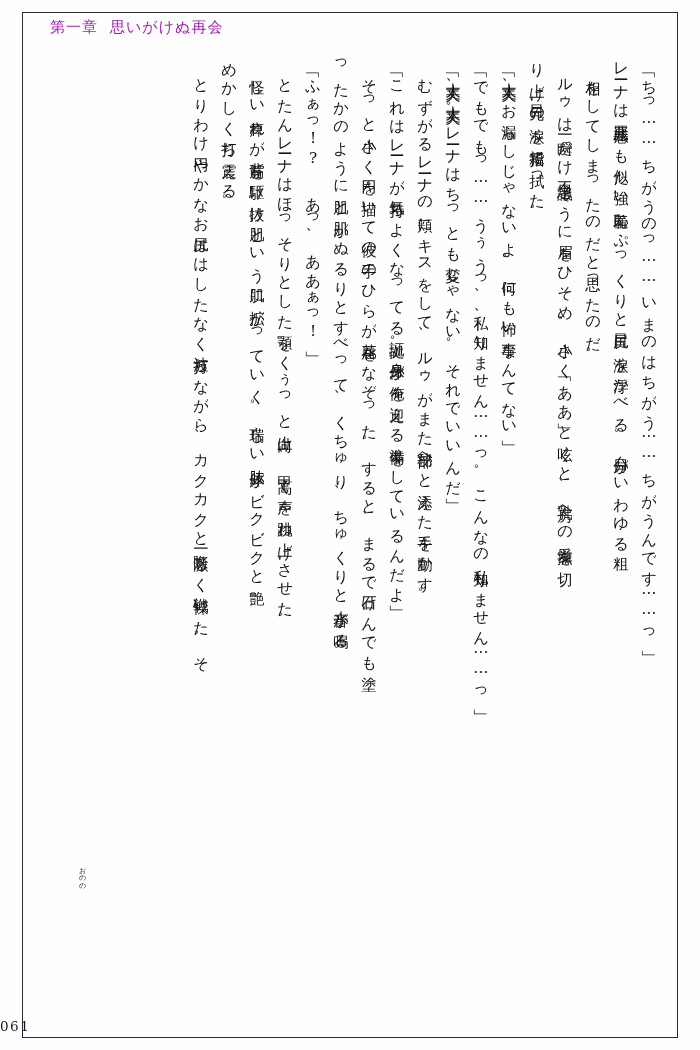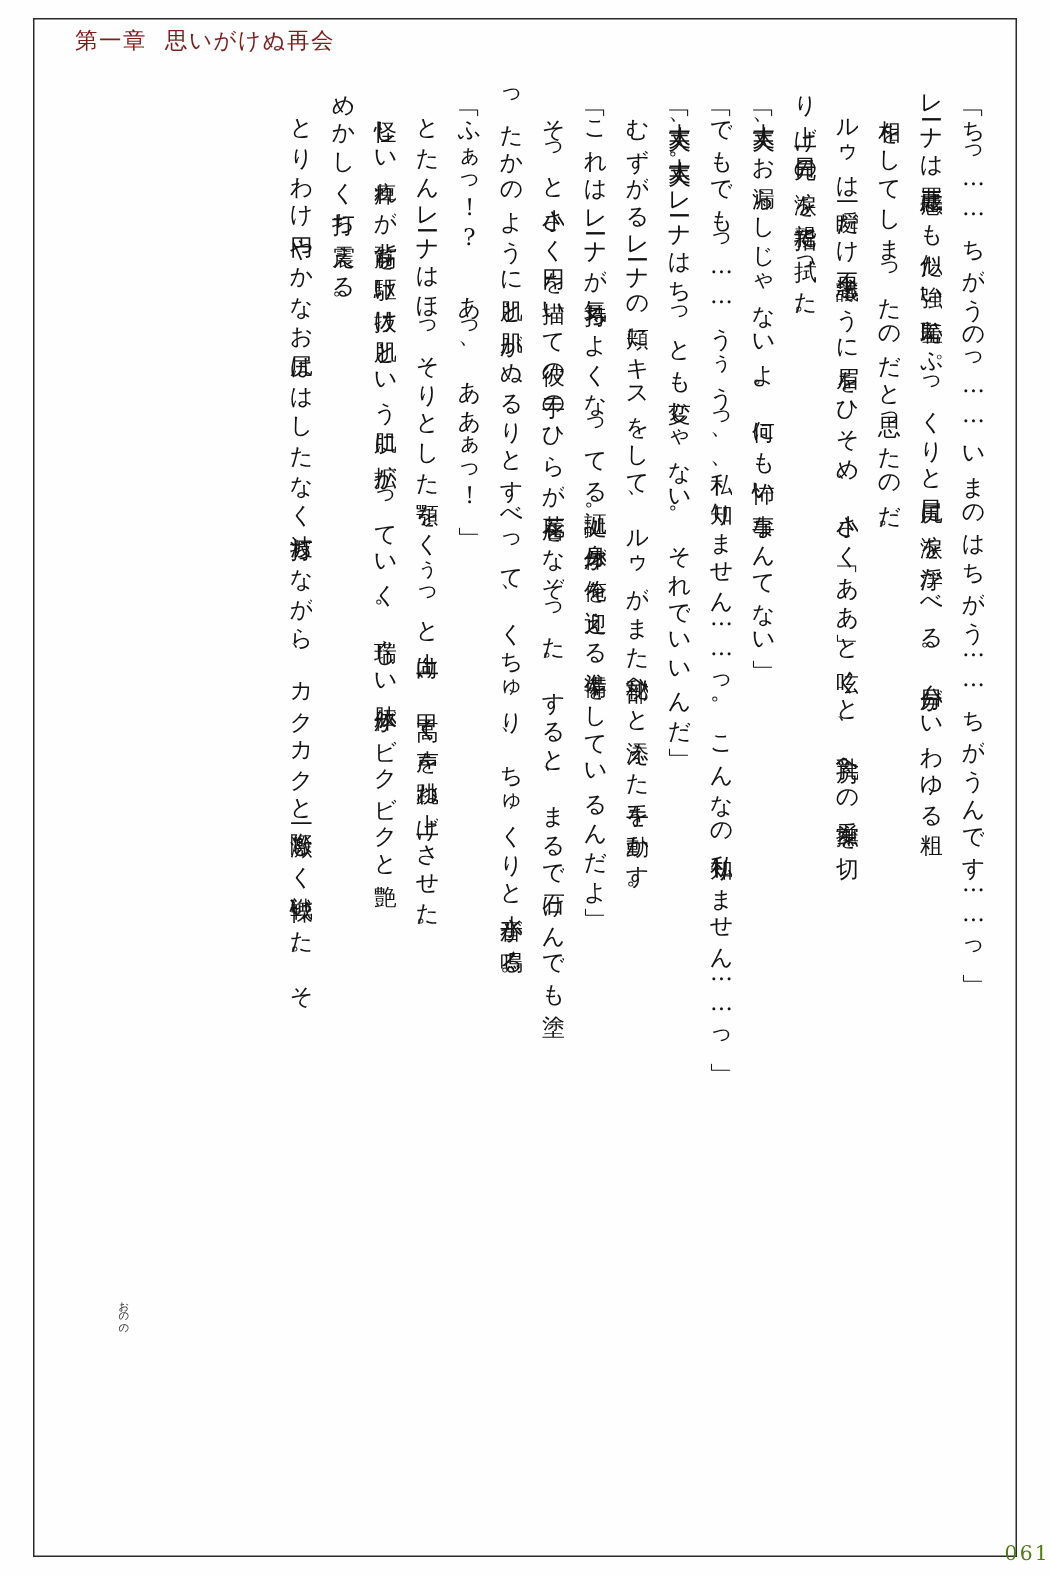--- a/index.html
+++ b/index.html
@@ -30,21 +30,21 @@
     border: 1px solid #2b2b2b;
     box-sizing: border-box;
     pointer-events: none;
   }
   .header {
     position: absolute;
     left: 50px;
     top: 18px;
     font-size: 15px;
     letter-spacing: 1px;
-    color: #7f1d1d;
+    color: #a21caf;
     white-space: nowrap;
     font-family: "DejaVu Serif", "Liberation Serif", serif;
   }
   .header .chapter-num {
     margin-right: 12px;
   }
   .body-area {
     position: absolute;
     left: 44px;
     top: 52px;
@@ -71,25 +71,25 @@
     font-family: "DejaVu Serif", "Liberation Serif", serif;
   }
   .vline.indent {
     padding-top: 16px;
     height: 910px;
   }
   .page-number {
     position: absolute;
     left: 0;
     right: 0;
-    bottom: 6px;
-    text-align: right;
+    bottom: 16px;
+    text-align: left;
     font-size: 13.5px;
     letter-spacing: 1.5px;
-    color: #4d7c0f;
+    color: #0f172a;
     font-family: "DejaVu Serif", "Liberation Serif", serif;
   }
   .ruby-note {
     position: absolute;
     font-size: 7px;
     writing-mode: vertical-rl;
     text-orientation: upright;
     letter-spacing: 0px;
     color: #222;
     line-height: 1;

